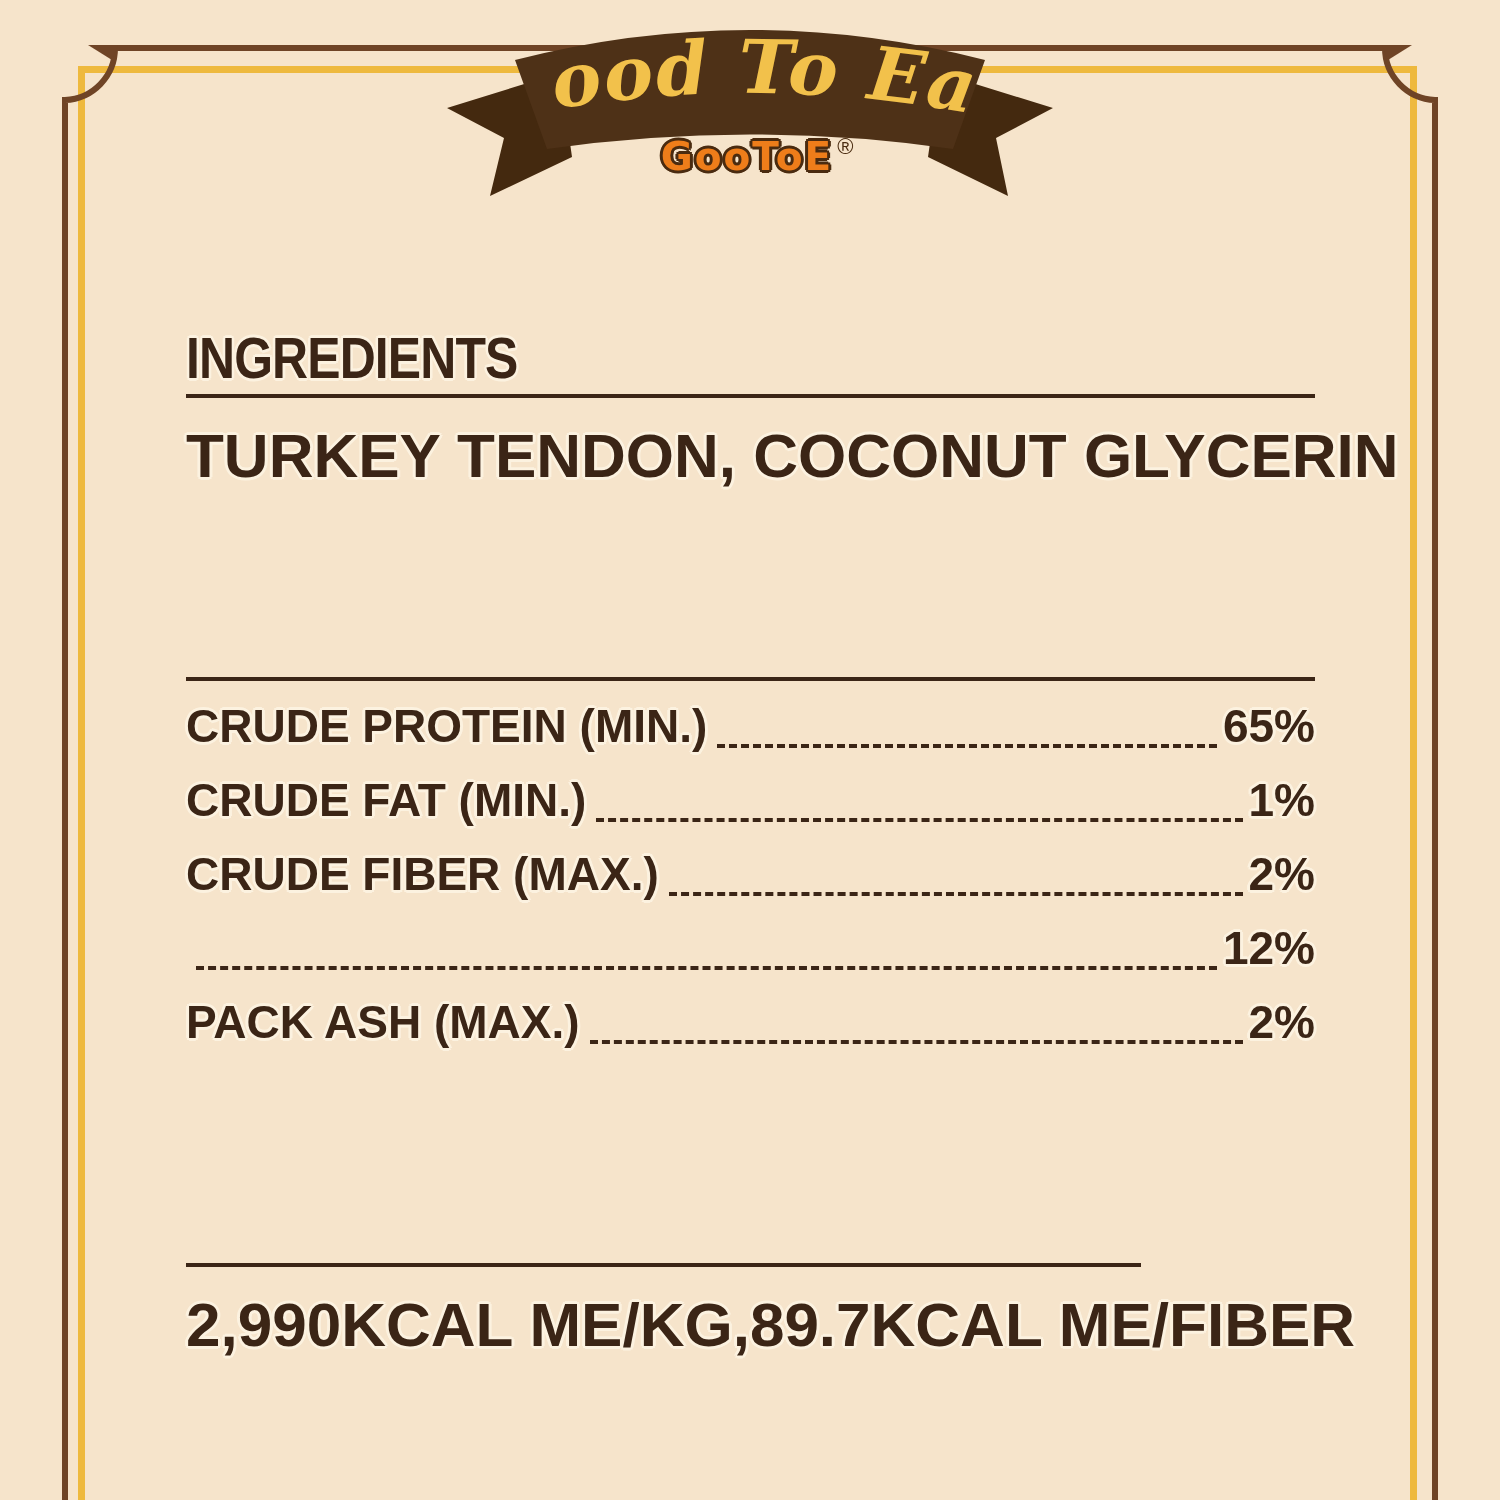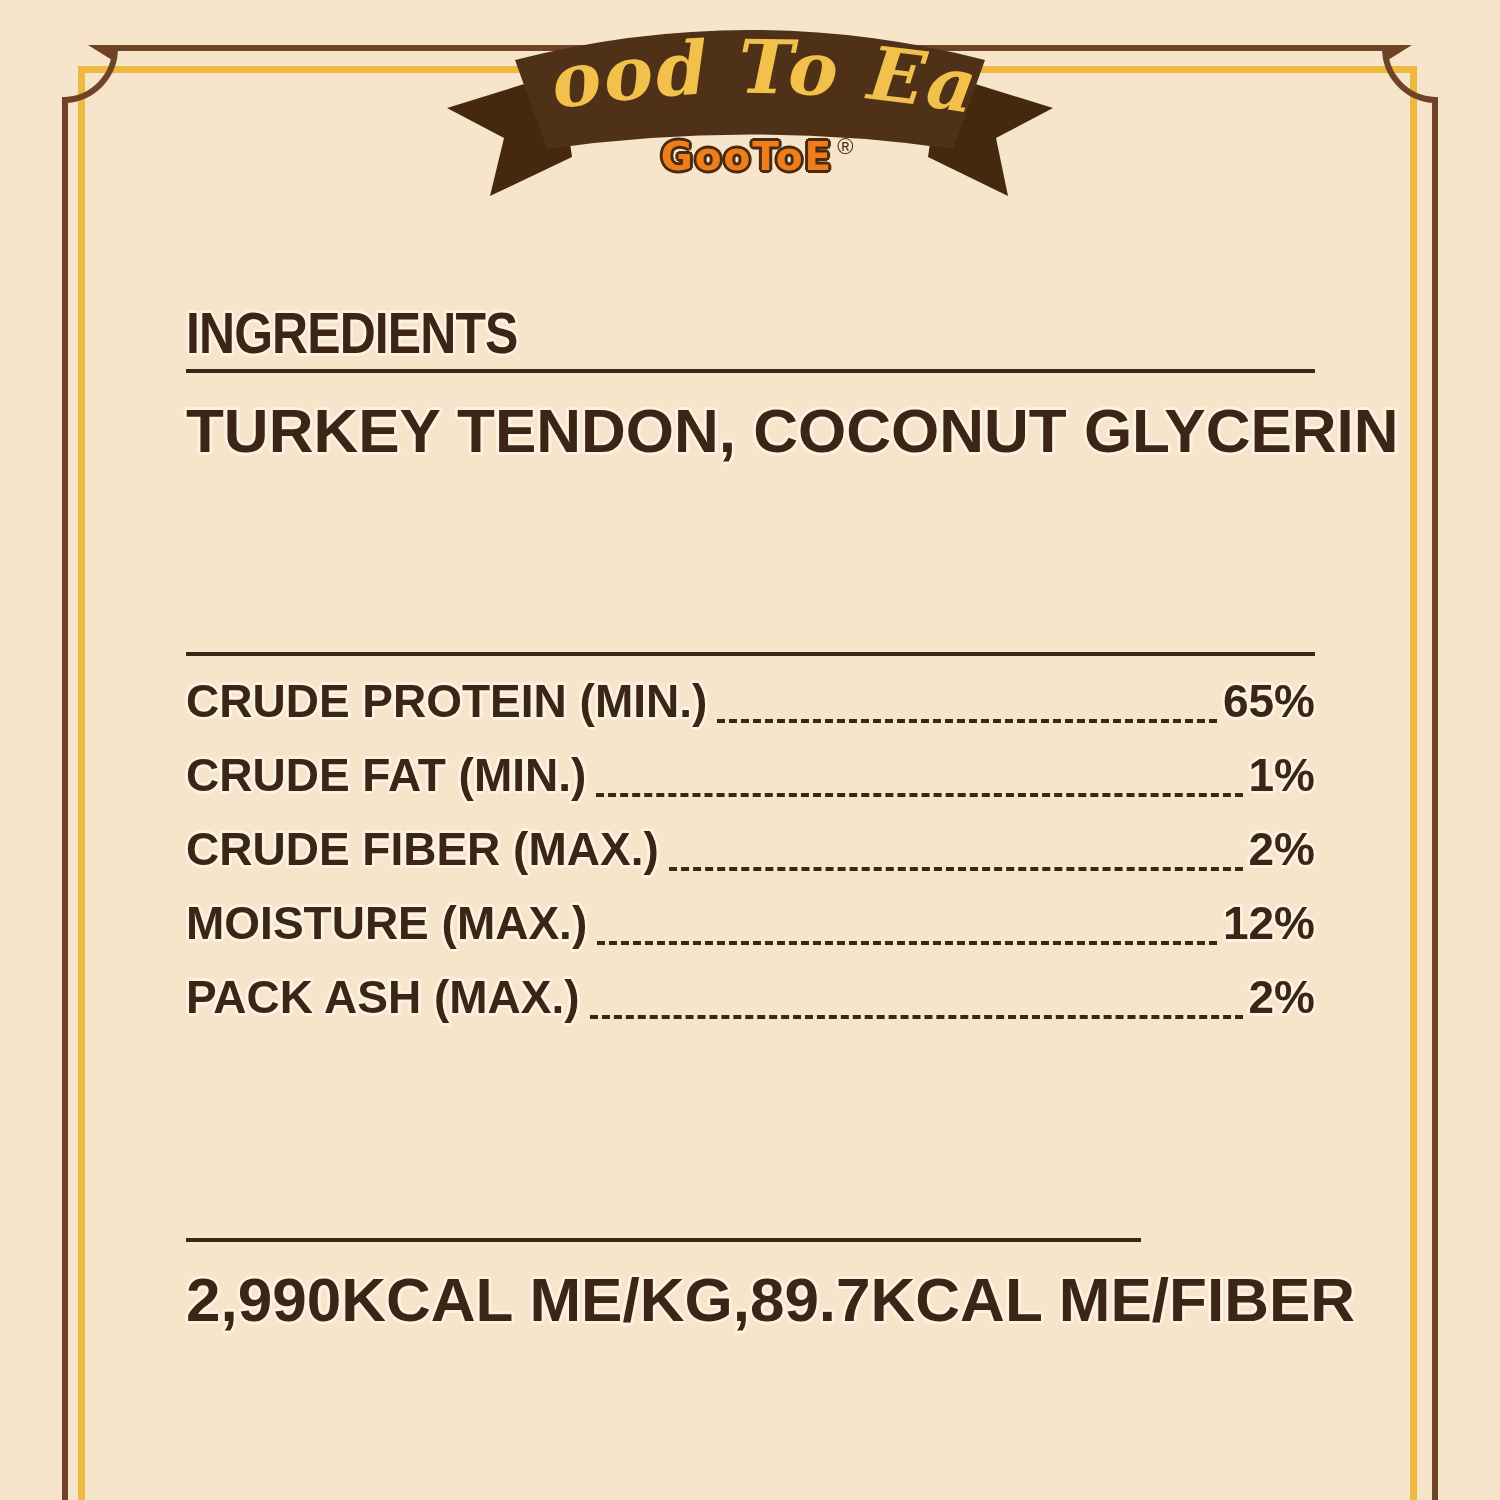--- a/index.html
+++ b/index.html
@@ -33,21 +33,21 @@
       2px 2px 0 #4a2b10, -2px 2px 0 #4a2b10, 2px -2px 0 #4a2b10, -2px -2px 0 #4a2b10;
   }
   .logo .reg {
     display:inline-block; transform:translateY(-16px);
     margin-left:4px; font-size:22px; font-weight:normal;
     color:#4a2b10; text-shadow:none;
     font-family:"Liberation Sans", sans-serif;
   }
 
   
-  .section { position:absolute; left:186px; width:1129px; }
+  .section { position:absolute; left:186px; width:1129px;margin-top:25px; }
   .ot {  
     text-shadow:
       3px 0 0 #fcf2e0, -3px 0 0 #fcf2e0, 0 3px 0 #fcf2e0, 0 -3px 0 #fcf2e0,
       2px 2px 0 #fcf2e0, -2px 2px 0 #fcf2e0, 2px -2px 0 #fcf2e0, -2px -2px 0 #fcf2e0;
   }
   .heading {
     margin:0; font-size:58px; line-height:1.08; font-weight:bold;
     white-space:nowrap; color:#3b2516;
   }
   .squish { display:inline-block; transform-origin:left 60%; letter-spacing:-1px; }
@@ -121,21 +121,20 @@
         <span class="ga-label ot">CRUDE FAT (MIN.)</span>
         <span class="ga-leader"></span>
         <span class="ga-value ot">1%</span>
       </div>
       <div class="ga-row">
         <span class="ga-label ot">CRUDE FIBER (MAX.)</span>
         <span class="ga-leader"></span>
         <span class="ga-value ot">2%</span>
       </div>
       <div class="ga-row">
-        <span class="ga-label ot">MOISTURE (MAX.)</span>
         <span class="ga-leader"></span>
         <span class="ga-value ot">12%</span>
       </div>
       <div class="ga-row">
         <span class="ga-label ot">PACK ASH (MAX.)</span>
         <span class="ga-leader"></span>
         <span class="ga-value ot">2%</span>
       </div>
     </div>
   </div>

